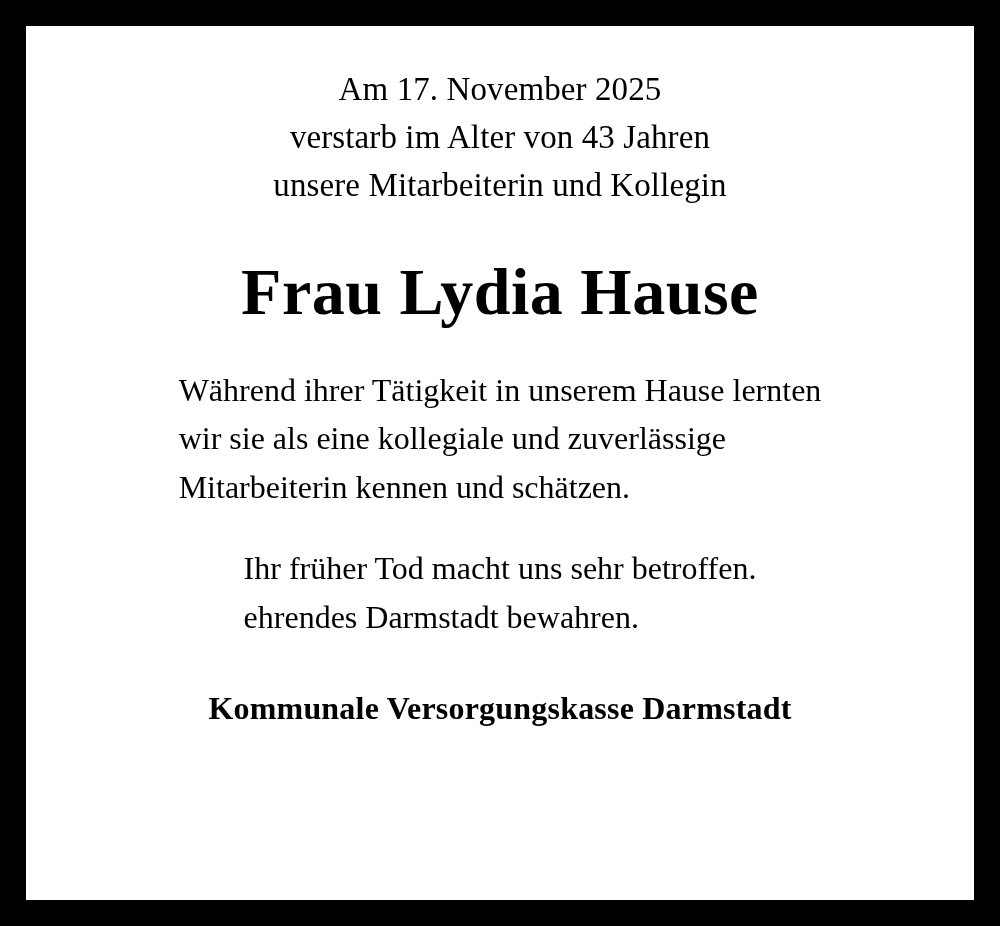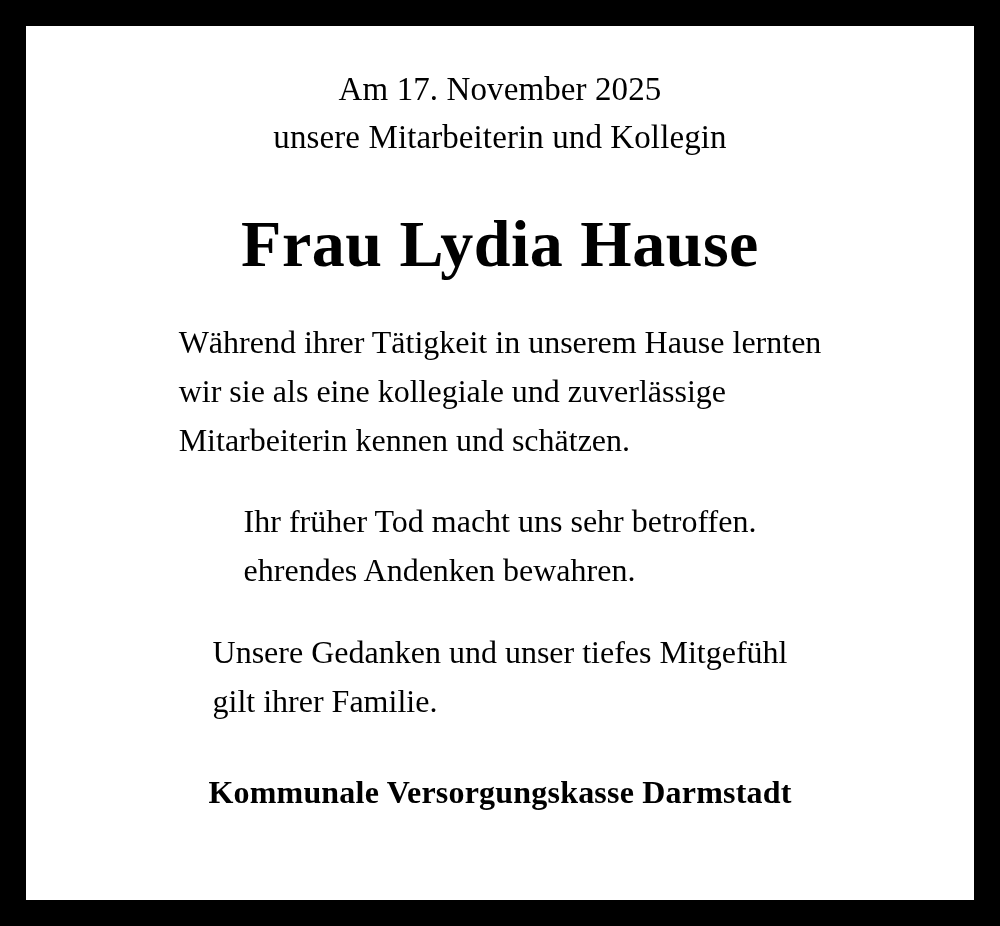--- a/index.html
+++ b/index.html
@@ -72,37 +72,34 @@
   }
 </style>
 </head>
 <body>
 
 <div class="obituary-frame">
   <div class="obituary-card">
 
     <div class="intro-block">
       <span class="intro-line">Am 17. November 2025</span>
+      <span class="intro-line">verstarb im Alter von 43 Jahren</span>
       <span class="intro-line">unsere Mitarbeiterin und Kollegin</span>
     </div>
 
     <div class="deceased-name">Frau Lydia Hause</div>
 
     <div class="body-paragraph paragraph-1">
       <span class="p-line">Während ihrer Tätigkeit in unserem Hause lernten</span>
       <span class="p-line">wir sie als eine kollegiale und zuverlässige</span>
       <span class="p-line">Mitarbeiterin kennen und schätzen.</span>
     </div>
 
     <div class="body-paragraph paragraph-2">
       <span class="p-line">Ihr früher Tod macht uns sehr betroffen.</span>
-      <span class="p-line">ehrendes Andenken bewahren.</span>
+      <span class="p-line">ehrendes Darmstadt bewahren.</span>
     </div>
 
-    <div class="body-paragraph paragraph-3">
-      <span class="p-line">Unsere Gedanken und unser tiefes Mitgefühl</span>
-      <span class="p-line">gilt ihrer Familie.</span>
-    </div>
 
     <div class="signature">Kommunale Versorgungskasse Darmstadt</div>
 
   </div>
 </div>
 
 </body></html>

